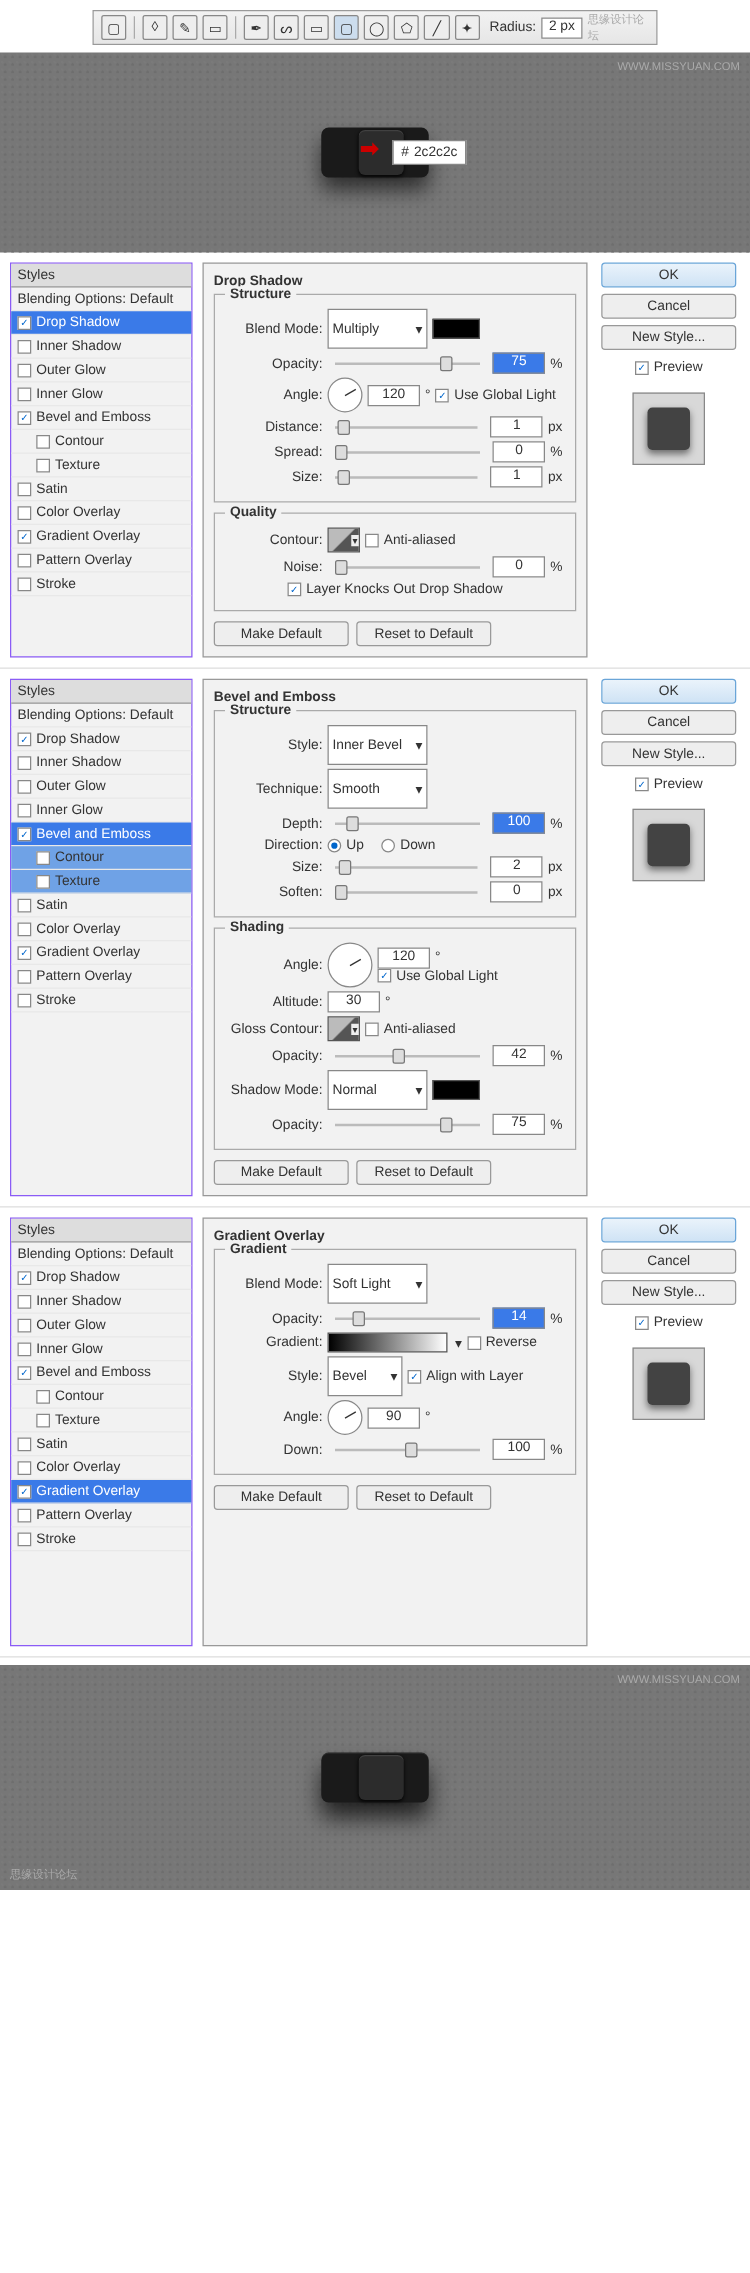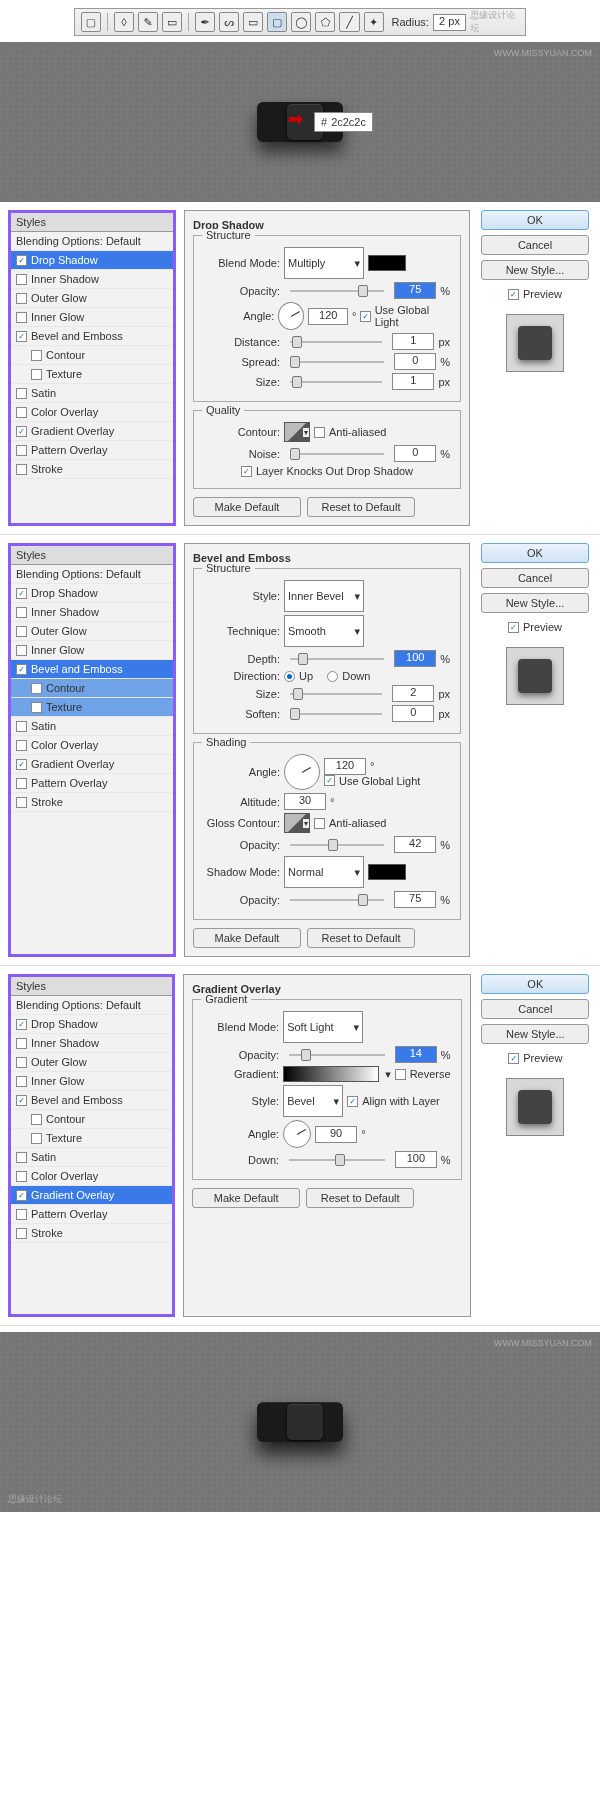--- a/index.html
+++ b/index.html
@@ -7,32 +7,32 @@
 .toolbar{background:linear-gradient(#f2f2f2,#e6e6e6);border:1px solid #999;height:28px;display:flex;align-items:center;padding:0 6px;gap:4px;margin:8px 74px 0}
 .tool-btn{width:22px;height:20px;background:#eee;border:1px solid #888;border-radius:2px;display:flex;align-items:center;justify-content:center}
 .tool-sep{width:1px;height:18px;background:#aaa;margin:0 2px}
 .tool-lbl{margin-left:4px}
 .texture{background:#777;background-image:radial-gradient(circle at 30% 30%,#7a7a7a 1px,transparent 1px),radial-gradient(circle at 70% 60%,#6e6e6e 1px,transparent 1px);background-size:6px 6px;height:160px;position:relative;margin-top:6px}
 .switch{position:absolute;left:50%;top:50%;transform:translate(-50%,-50%);width:86px;height:40px;background:#1a1a1a;border-radius:6px;box-shadow:0 10px 16px rgba(0,0,0,.6)}
 .knob{position:absolute;left:30px;top:2px;width:36px;height:36px;background:#2c2c2c;border-radius:5px;box-shadow:inset 0 1px 0 rgba(255,255,255,.1),0 1px 3px rgba(0,0,0,.8)}
 .arrow{position:absolute;left:288px;top:48%;transform:translateY(-50%);color:#c00;font-size:18px;font-weight:bold}
 .colorbox{position:absolute;left:314px;top:50%;transform:translateY(-50%);background:#fff;border:1px solid #888;padding:3px 6px;display:flex;gap:4px}
 .panel{display:flex;gap:8px;padding:8px;border-bottom:1px solid #ddd}
-.styles-col{width:168px;border:3px solid #8b5cf6;background:#f2f2f2}
+.styles-col{width:146px;border:1px solid #8b5cf6;background:#f2f2f2}
 .styles-hd{background:#ddd;padding:3px 5px;border-bottom:1px solid #999}
 .style-item{padding:3px 5px;display:flex;align-items:center;gap:4px;border-bottom:1px solid #e8e8e8;cursor:pointer}
 .style-item.sel{background:#3a7ae8;color:#fff}
 .style-item.sel *{color:#fff}
 .style-item.sub{padding-left:20px}
 .style-item.sel-sub{background:#6fa2e6;color:#fff}
 .chk{width:11px;height:11px;border:1px solid #888;background:#fff;display:inline-flex;align-items:center;justify-content:center;font-size:8px}
 .chk.on::after{content:"✓";color:#06c}
 .main-col{flex:1;border:1px solid #999;background:#f2f2f2;padding:8px}
 .group{border:1px solid #aaa;padding:8px 10px 8px;margin-bottom:8px;position:relative}
-.group-title{position:absolute;top:-7px;left:8px;background:#f2f2f2;padding:0 4px;font-weight:normal}
+.group-title{position:absolute;top:-7px;left:8px;background:#f2f2f2;padding:0 4px;font-weight:bold}
 .row{display:flex;align-items:center;margin:3px 0;gap:4px}
 .row label{width:76px;text-align:right}
 .input{border:1px solid #888;background:#fff;height:17px;padding:0 3px;width:42px;text-align:center}
 .input.sel{background:#3a7ae8;color:#fff}
 .select{border:1px solid #888;background:#fff;height:32px;padding:0 3px;min-width:80px;display:flex;align-items:center;justify-content:space-between}
 .select::after{content:"▾";margin-left:6px}
 .slider{flex:1;height:14px;position:relative;margin:0 6px}
 .slider::before{content:"";position:absolute;left:0;right:0;top:6px;height:2px;background:#bbb}
 .slider-handle{position:absolute;top:1px;width:10px;height:12px;background:#ddd;border:1px solid #777;border-radius:2px}
 .swatch{width:38px;height:16px;border:1px solid #555}

